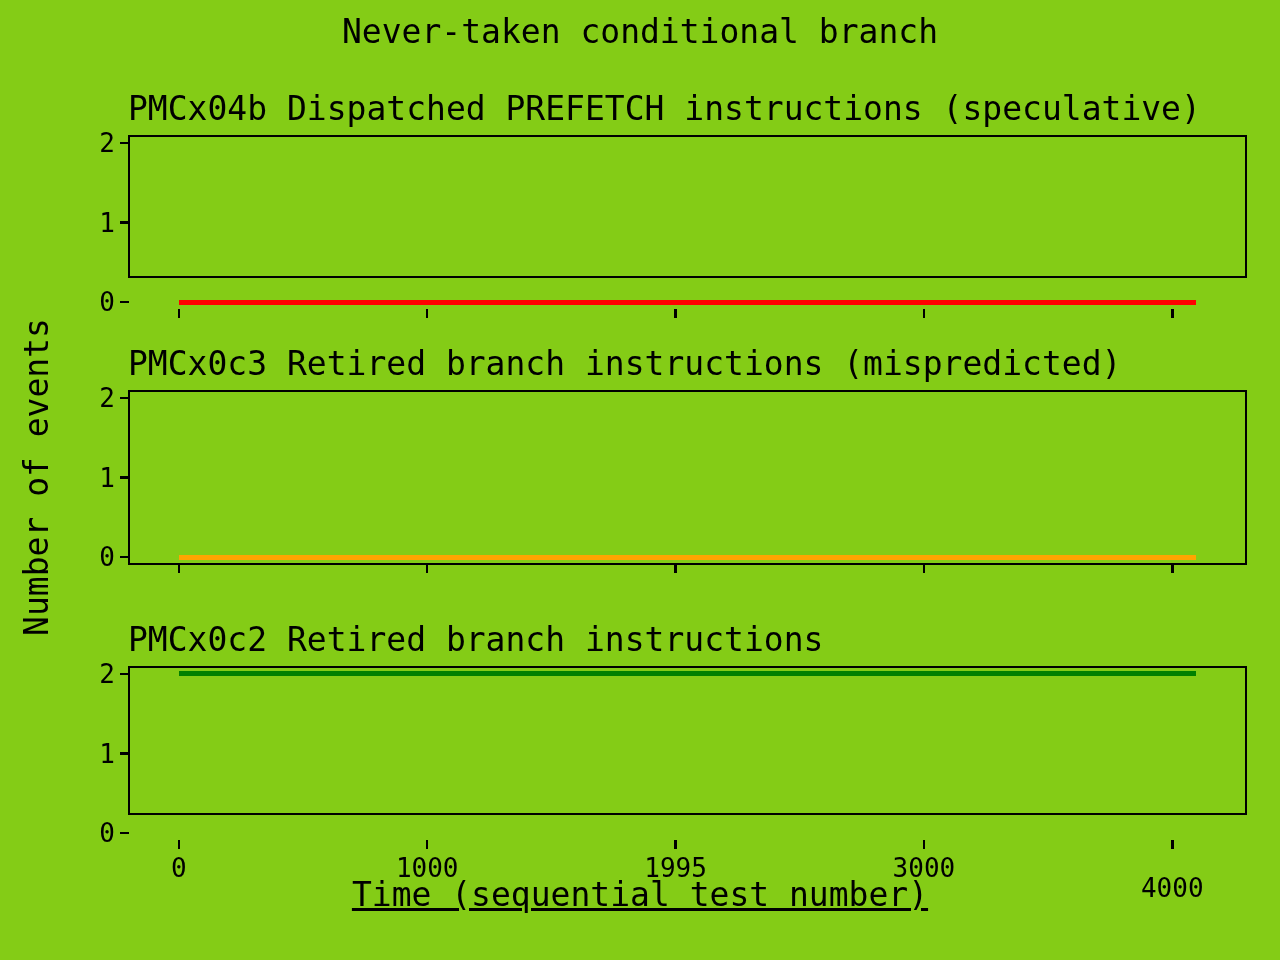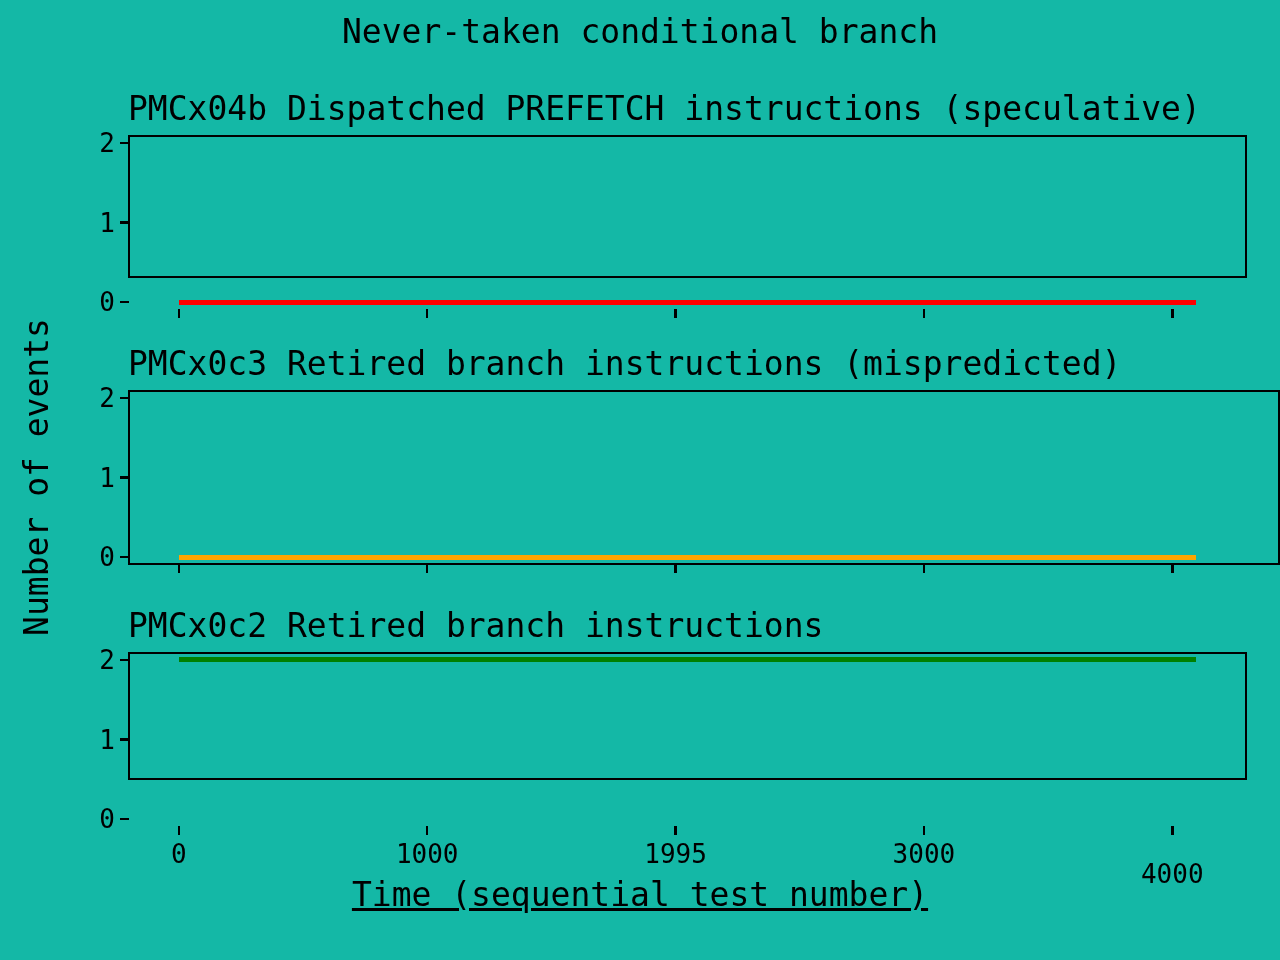--- a/index.html
+++ b/index.html
@@ -4,21 +4,21 @@
 <style>
   html, body {
     margin: 0;
     padding: 0;
     background: #ffffff;
   }
   .figure {
     position: relative;
     width: 1280px;
     height: 960px;
-    background: #14b8a6;
+    background: #84cc16;
     font-family: "DejaVu Sans Mono", "Liberation Mono", monospace;
     color: #000000;
     overflow: hidden;
   }
   .suptitle {
     position: absolute;
     top: 12px;
     left: 0;
     width: 100%;
     text-align: center;
@@ -105,38 +105,38 @@
       <div class="tick-x" style="left: 1043.04px; top: 174px;"></div>
       <div class="tick-y" style="top: 165.795px; left: -8px;"></div>
       <div class="ytick-label" style="left: -13px; top: 167.045px;">0</div>
       <div class="tick-y" style="top: 86.25px; left: -8px;"></div>
       <div class="ytick-label" style="left: -13px; top: 87.5px;">1</div>
       <div class="tick-y" style="top: 6.70455px; left: -8px;"></div>
       <div class="ytick-label" style="left: -13px; top: 7.95455px;">2</div>
       <div class="data-line" style="left: 50.8636px; width: 1017.02px; top: 164.545px; background: rgb(255, 0, 0);"></div>
     </div>
 
-  <div class="subplot" id="sp1" style="left: 128px; top: 390px; width: 1119px; height: 175px; padding-left: 33px;">
+  <div class="subplot" id="sp1" style="left: 128px; top: 390px; width: 1119px; height: 175px;">
     <div class="sp-title">PMCx0c3 Retired branch instructions (mispredicted)</div>
     <div class="frame"></div>
   <div class="tick-x" style="left: 49.6136px; top: 174px;"></div>
       <div class="tick-x" style="left: 297.971px; top: 174px;"></div>
       <div class="tick-x" style="left: 546.329px; top: 174px;"></div>
       <div class="tick-x" style="left: 794.686px; top: 174px;"></div>
       <div class="tick-x" style="left: 1043.04px; top: 174px;"></div>
       <div class="tick-y" style="top: 165.795px; left: -8px;"></div>
       <div class="ytick-label" style="left: -13px; top: 167.045px;">0</div>
       <div class="tick-y" style="top: 86.25px; left: -8px;"></div>
       <div class="ytick-label" style="left: -13px; top: 87.5px;">1</div>
       <div class="tick-y" style="top: 6.70455px; left: -8px;"></div>
       <div class="ytick-label" style="left: -13px; top: 7.95455px;">2</div>
       <div class="data-line" style="left: 50.8636px; width: 1017.02px; top: 164.545px; background: rgb(255, 165, 0);"></div>
     </div>
 
-  <div class="subplot" id="sp2" style="left: 128px; top: 652px; width: 1119px; height: 128px;">
+  <div class="subplot" id="sp2" style="left: 128px; top: 666px; width: 1119px; height: 149px;">
     <div class="sp-title">PMCx0c2 Retired branch instructions</div>
     <div class="frame"></div>
   <div class="tick-x" style="left: 49.6136px; top: 174px;"></div>
       <div class="xtick-label" style="left: 50.8636px; top: 187px;">0</div>
       <div class="tick-x" style="left: 297.971px; top: 174px;"></div>
       <div class="xtick-label" style="left: 299.221px; top: 187px; text-align: center;">1000</div>
       <div class="tick-x" style="left: 546.329px; top: 174px;"></div>
       <div class="xtick-label" style="left: 547.579px; top: 187px;">1995</div>
       <div class="tick-x" style="left: 794.686px; top: 174px;"></div>
       <div class="xtick-label" style="left: 795.936px; top: 187px;">3000</div>

